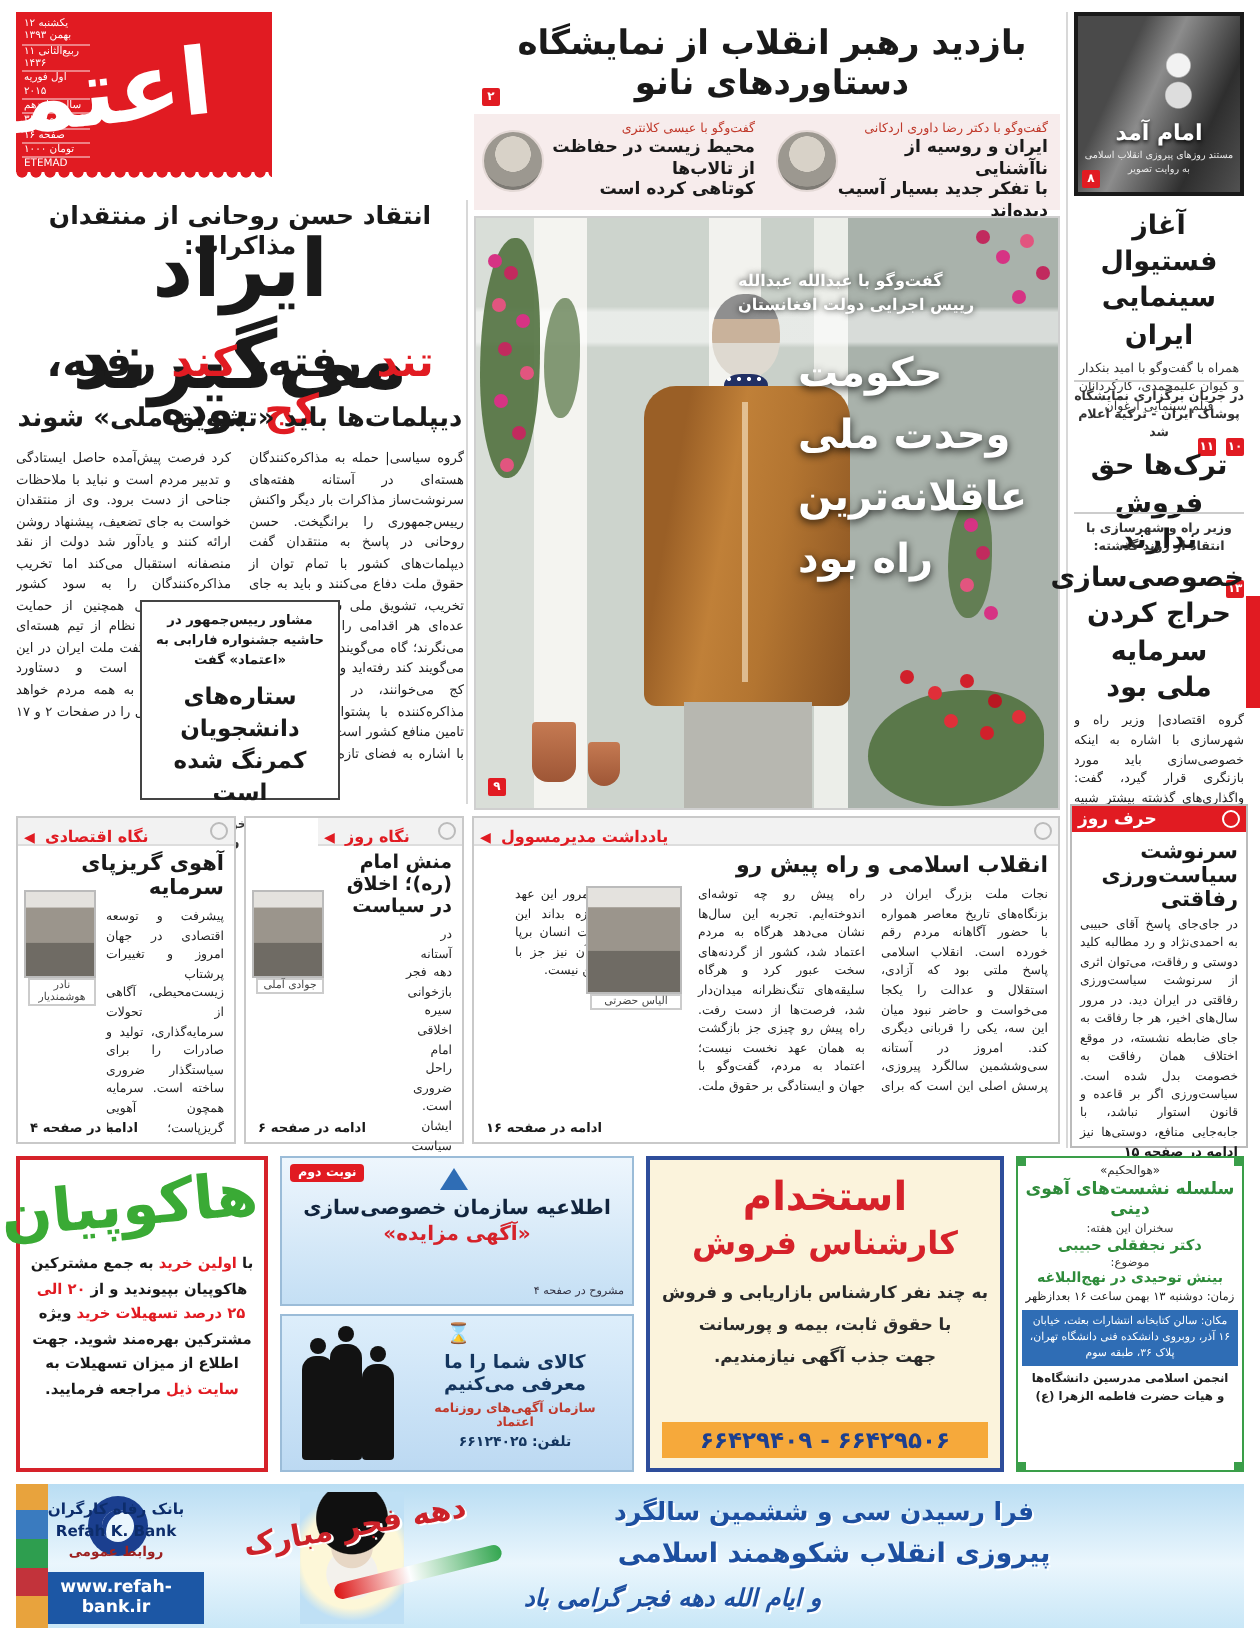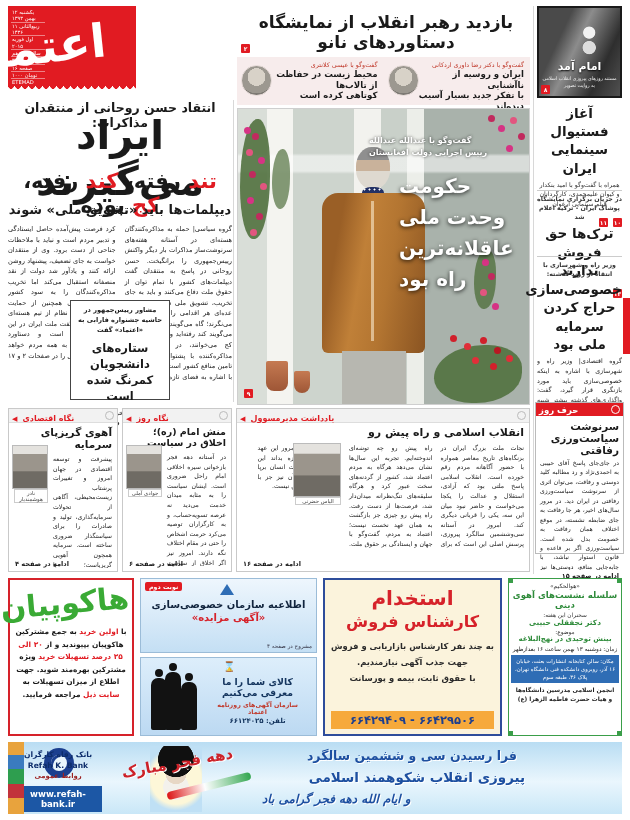--- a/index.html
+++ b/index.html
@@ -72,21 +72,21 @@
       radial-gradient(circle at 62% 45%,#ddd 0 9%,transparent 10%),
       linear-gradient(115deg,#4a4a4a 0 28%,#8c8c8c 45%,#2e2e2e 75%,#515151 100%); padding-left: 40px;}
   .imam-cap{position:absolute;left:0;right:0;top:52px;color:#fff;font-size:11px;font-weight:900;
     text-align:center;text-shadow:0 1px 2px #000;}
   .imam-sub{position:absolute;left:2px;right:2px;top:68px;color:#eee;font-size:4.8px;text-align:center;line-height:1.4;}
   .sb-title{font-size:13.5px;font-weight:900;line-height:1.35;}
   .sb-kick{font-size:6.3px;font-weight:bold;color:#333;line-height:1.45;}
   .sb-sub{font-size:6.3px;color:#333;line-height:1.5;}
   .sb-body{font-size:6.3px;line-height:1.55;color:#222;}
   .hr{left:537px;width:85px;height:1px;background:#ccc;}
-  .harf{left:535px;top:402px;width:89px;height:152px;border:1px solid #bbb;box-sizing:border-box;background:#fff;}
+  .harf{left:535px;top:402px;width:89px;height:172px;border:1px solid #bbb;box-sizing:border-box;background:#fff;}
   .harf-bar{height:13px;background:#e11b22;display:flex;align-items:center;justify-content:space-between;padding:0 3px;}
   .harf-bar .t{color:#fff;font-size:8.5px;font-weight:bold;}
   .ring{width:7px;height:7px;border:1.5px solid #fff;border-radius:50%;background:transparent;}
   .harf-title{font-size:10.5px;font-weight:900;padding:4px 4px 2px;}
   .harf-body{font-size:6.1px;line-height:1.55;padding:0 4px;color:#222;height:112px;overflow:hidden;}
   .harf-more{font-size:6.5px;font-weight:bold;padding:2px 4px;}
   .ribbon{left:623px;top:298px;width:7px;height:56px;background:#e11b22;}
   
   .note{top:408px;height:164px;border:1px solid #c9c9c9;box-sizing:border-box;background:#fff;}
   .lblbar{height:13px;background:#f2f2f2;border-bottom:1px solid #ddd;display:flex;
@@ -309,21 +309,21 @@
     </div>
     <div class="note-title">انقلاب اسلامی و راه پیش رو</div>
     <div class="abs" style="left:58px;top:34px;width:46px;">
       <div class="mug" style="width:46px;height:52px;"></div>
       <div class="mug-cap">الیاس حضرتی</div>
     </div>
     <div class="note-body j" style="height:108px;column-count:2;column-gap:8px;padding-left:112px;">نجات ملت بزرگ ایران در بزنگاه‌های تاریخ معاصر همواره با حضور آگاهانه مردم رقم خورده است. انقلاب اسلامی پاسخ ملتی بود که آزادی، استقلال و عدالت را یکجا می‌خواست و حاضر نبود میان این سه، یکی را قربانی دیگری کند. امروز در آستانه سی‌وششمین سالگرد پیروزی، پرسش اصلی این است که برای راه پیش رو چه توشه‌ای اندوخته‌ایم. تجربه این سال‌ها نشان می‌دهد هرگاه به مردم اعتماد شد، کشور از گردنه‌های سخت عبور کرد و هرگاه سلیقه‌های تنگ‌نظرانه میدان‌دار شد، فرصت‌ها از دست رفت. راه پیش رو چیزی جز بازگشت به همان عهد نخست نیست؛ اعتماد به مردم، گفت‌وگو با جهان و ایستادگی بر حقوق ملت. دهه فجر فرصت مرور این عهد است تا نسل تازه بداند این انقلاب برای کرامت انسان برپا شد و ماندگاری آن نیز جز با همین کرامت ممکن نیست.</div>
     <div class="more" style="position:absolute;left:6px;bottom:3px;">ادامه در صفحه ۱۶</div>
   </div>
 
-  <div class="abs note" style="left:122px;width:110px;">
+  <div class="abs note" style="left:122px;width:110px;padding-left:36px;">
     <div class="lblbar">
       <span class="ring2"></span>
       <span><span class="t">نگاه روز</span> <span class="arrow">◀</span></span>
     </div>
     <div class="note-title" style="font-size:9.5px;">منش امام (ره)؛ اخلاق در سیاست</div>
     <div class="abs" style="left:5px;top:36px;width:34px;">
       <div class="mug" style="width:34px;height:42px;"></div>
       <div class="mug-cap">جوادی آملی</div>
     </div>
     <div class="note-body j" style="height:112px;padding-left:44px;">در آستانه دهه فجر بازخوانی سیره اخلاقی امام راحل ضروری است. ایشان سیاست را به مثابه میدان خدمت می‌دید نه عرصه تسویه‌حساب، و به کارگزاران توصیه می‌کرد حرمت اشخاص را حتی در مقام اختلاف نگه دارند. امروز نیز اگر اخلاق از سیاست جدا شود، آنچه می‌ماند قدرت عریان است و بس. میراث امام برای ما همین درس ساده و دشوار است؛ صداقت با مردم و انصاف با رقیب.</div>
@@ -367,22 +367,22 @@
     <div class="t1">کالای شما را ما معرفی می‌کنیم</div>
     <div class="t2">سازمان آگهی‌های روزنامه اعتماد</div>
     <div class="t3">تلفن: ۶۶۱۲۴۰۲۵</div>
   </div>
 
   <div class="abs job">
     <div class="t1">استخدام</div>
     <div class="t2">کارشناس فروش</div>
     <div class="bl">
       <div>به چند نفر کارشناس بازاریابی و فروش</div>
+      <div>با حقوق ثابت، بیمه و پورسانت</div>
       <div>جهت جذب آگهی نیازمندیم.</div>
-      <div>با حقوق ثابت، بیمه و پورسانت</div>
     </div>
     <div class="ph">۶۶۴۲۹۴۰۹ - ۶۶۴۲۹۵۰۶</div>
   </div>
 
   <div class="abs sem">
     <span class="sq" style="left:-1px;top:-1px;"></span>
     <span class="sq" style="right:-1px;top:-1px;"></span>
     <span class="sq" style="left:-1px;bottom:-1px;"></span>
     <span class="sq" style="right:-1px;bottom:-1px;"></span>
     <div class="bism">«هوالحکیم»</div>

